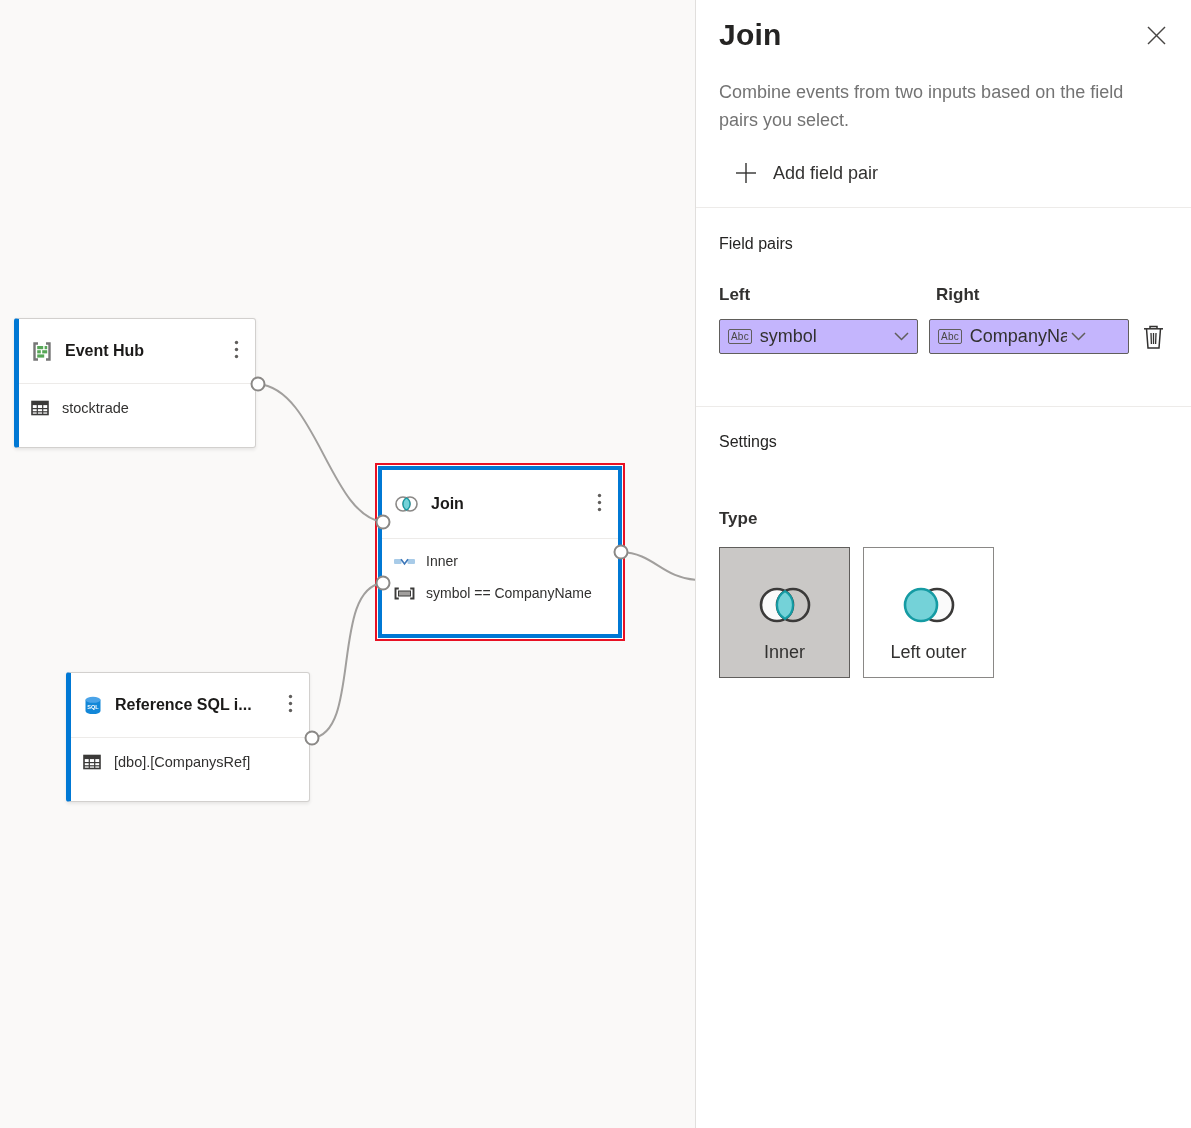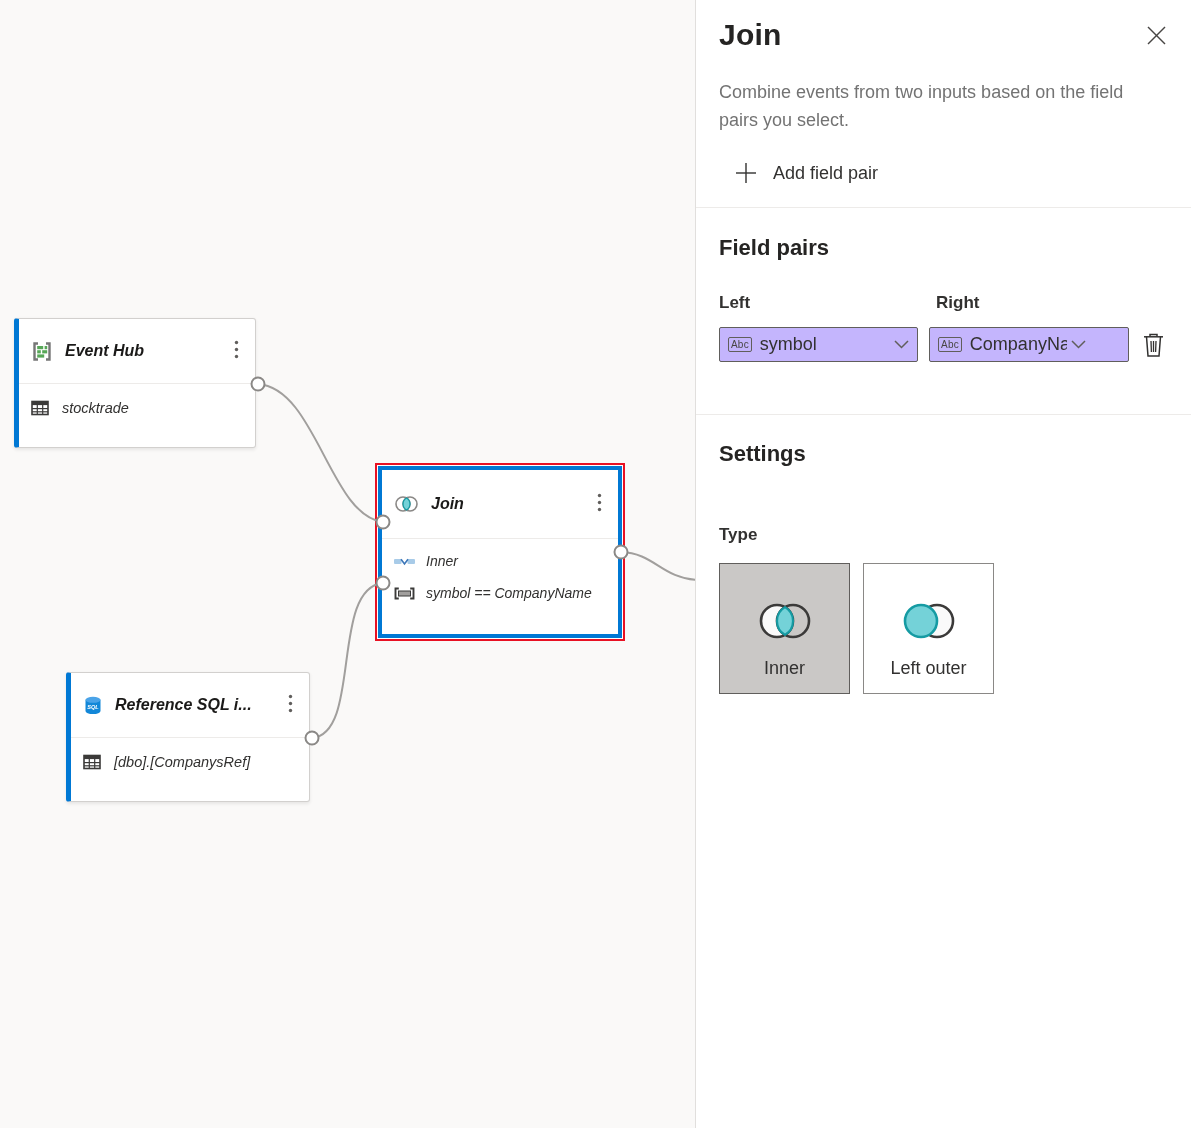--- a/index.html
+++ b/index.html
@@ -1,20 +1,20 @@
 <!DOCTYPE html>
 <html><head>
 <meta charset="utf-8">
 <style>
   * { margin:0; padding:0; box-sizing:border-box; }
   html,body { width:1191px; height:1128px; font-family:"Liberation Sans", sans-serif; }
   body { position:relative; background:#faf9f8; overflow:hidden; color:#201f1e; }
 
   
-  .canvas { position:absolute; left:0; top:0; width:695px; height:987px; background:#faf9f8;font-style:italic; }
+  .canvas { position:absolute; left:0; top:0; width:695px; height:987px; background:#faf9f8; }
   .wires  { position:absolute; left:0; top:0; z-index:3; pointer-events:none; }
 
   .node { position:absolute; background:#fff; border:1px solid #d2d0ce; border-left:5px solid #0078d4;
           border-radius:3px; box-shadow:0 1.6px 3.6px rgba(0,0,0,.08); z-index:2; }
   .node-header { display:flex; align-items:center; padding:0 14px 0 12px; border-bottom:1px solid #edebe9; }
   .node-title  { font-size:16px; font-weight:700; color:#1b1a19; margin-left:12px; white-space:nowrap;
                  overflow:hidden; text-overflow:ellipsis; }
   .more { margin-left:auto; flex-shrink:0; cursor:pointer; padding:2px; }
   .node-body { display:flex; align-items:center; padding:0 14px 16px 12px; }
   .node-sub  { font-size:14.5px; color:#323130; margin-left:13px; white-space:nowrap; }
@@ -40,21 +40,21 @@
            border-left:1px solid #e1dfdd; }
   .panel-head { position:relative; padding:18px 24px 0 23px; }
   .panel-title { font-size:30px; font-weight:600; color:#252423; letter-spacing:.2px; }
   .close-btn { position:absolute; right:22px; top:22px; width:26px; height:26px; background:none; border:none;
                cursor:pointer; display:flex; align-items:center; justify-content:center; }
   .panel-desc { margin:26px 24px 0 23px; max-width:412px; font-size:18px; line-height:28px; color:#737373; }
   .add-pair { display:flex; align-items:center; background:none; border:none; cursor:pointer;
               margin:24px 0 0 33px; padding:4px 6px; }
   .add-pair span { font-size:18px; color:#323130; margin-left:16px; }
   .hr { border-top:1px solid #edebe9; margin-top:19px; }
-  .sec-heading { font-size:22px; font-weight:700; color:#252423; }
+  .sec-heading { font-size:16px; font-weight:400; color:#252423; }
   .fp { padding:27px 24px 0 23px; }
   .fp-labels { display:flex; margin-top:32px; }
   .fp-labels .lbl { font-size:17px; font-weight:600; color:#323130; }
   .fp-labels .lbl:first-child { width:217px; }
   .fp-row { display:flex; align-items:center; margin-top:14px; }
   .dd { display:flex; align-items:center; height:35px; border:1px solid #605e5c; border-radius:2px;
         background:#c4b5fd; padding:0 8px 0 8px; cursor:pointer; }
   .dd-left  { width:206px; margin-right:11px; }
   .dd-right { width:207px; margin-right:11px; }
   .abc-badge { flex-shrink:0; font-size:10px; color:#484644; border:1px solid #605e5c; border-radius:2px;

